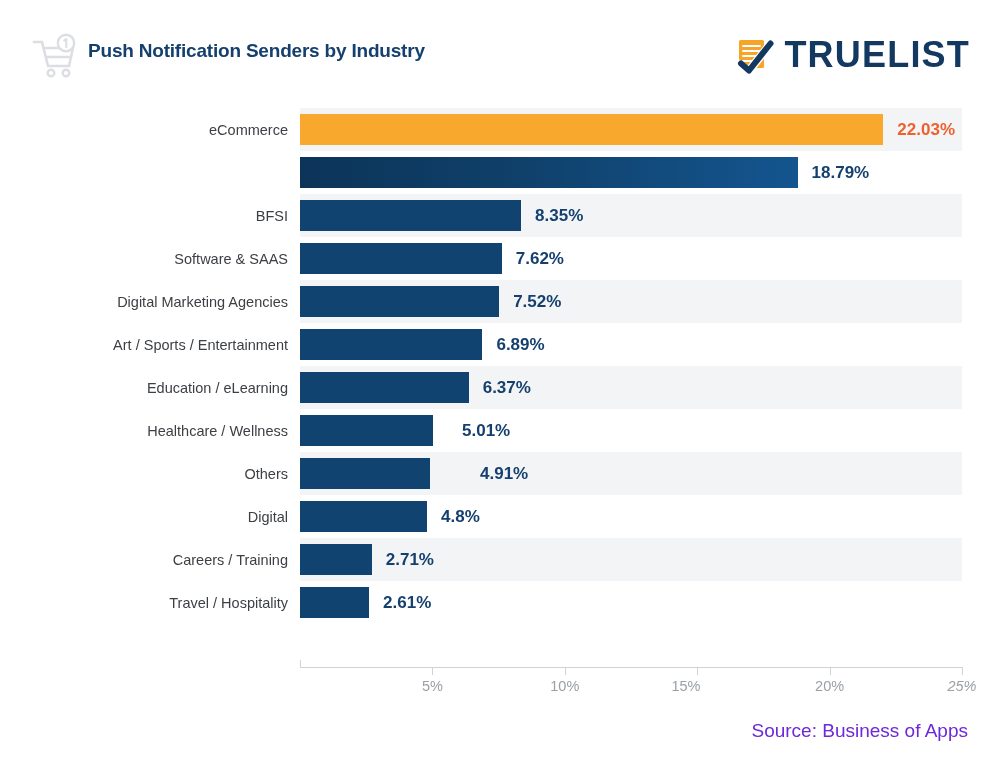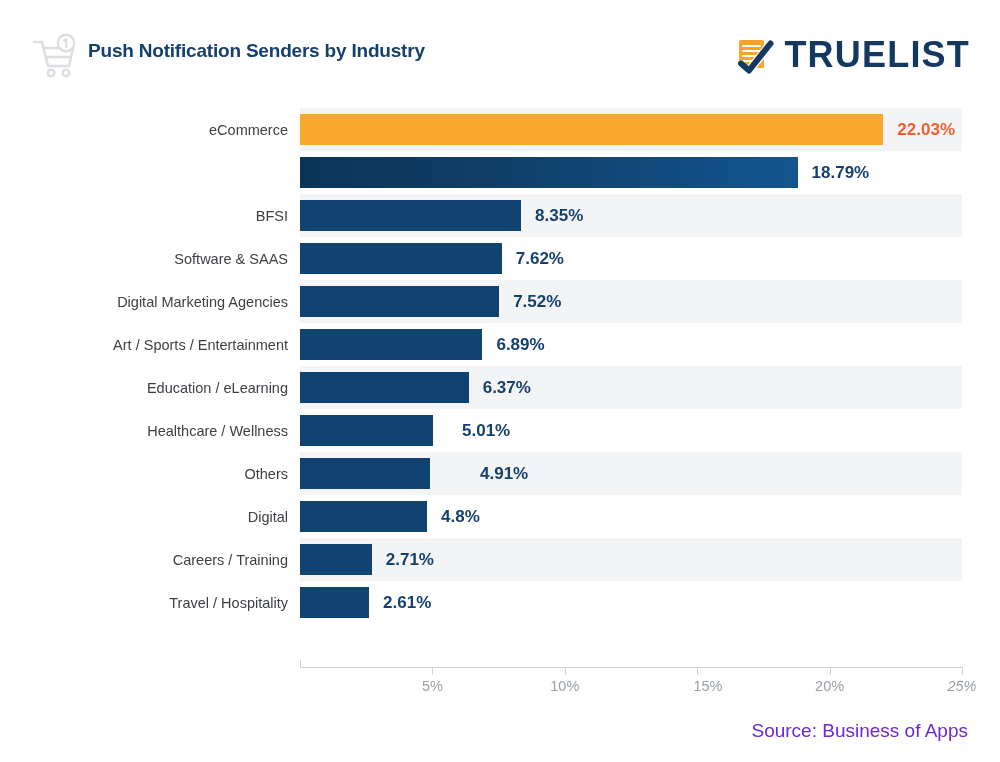--- a/index.html
+++ b/index.html
@@ -261,21 +261,21 @@
       </div>
 
     <div class="axis-left-cap"></div>
     <div class="axis"></div>
     <div id="ticks">
         <div class="tick" style="left: 432.4px;"></div>
         <div class="tick-label" style="left: 432.4px;">5%</div>
         <div class="tick" style="left: 564.8px;"></div>
         <div class="tick-label" style="left: 564.8px;">10%</div>
         <div class="tick" style="left: 697.2px;"></div>
-        <div class="tick-label" style="left: 708px;">15%</div>
+        <div class="tick-label" style="left: 686px;">15%</div>
         <div class="tick" style="left: 829.6px;"></div>
         <div class="tick-label" style="left: 829.6px;">20%</div>
         <div class="tick" style="left: 962px;"></div>
         <div class="tick-label" style="left: 962px; font-style: italic;">25%</div>
       </div>
   </div>
 
   <div class="source">Source: Business of Apps</div>
 </div>
 

